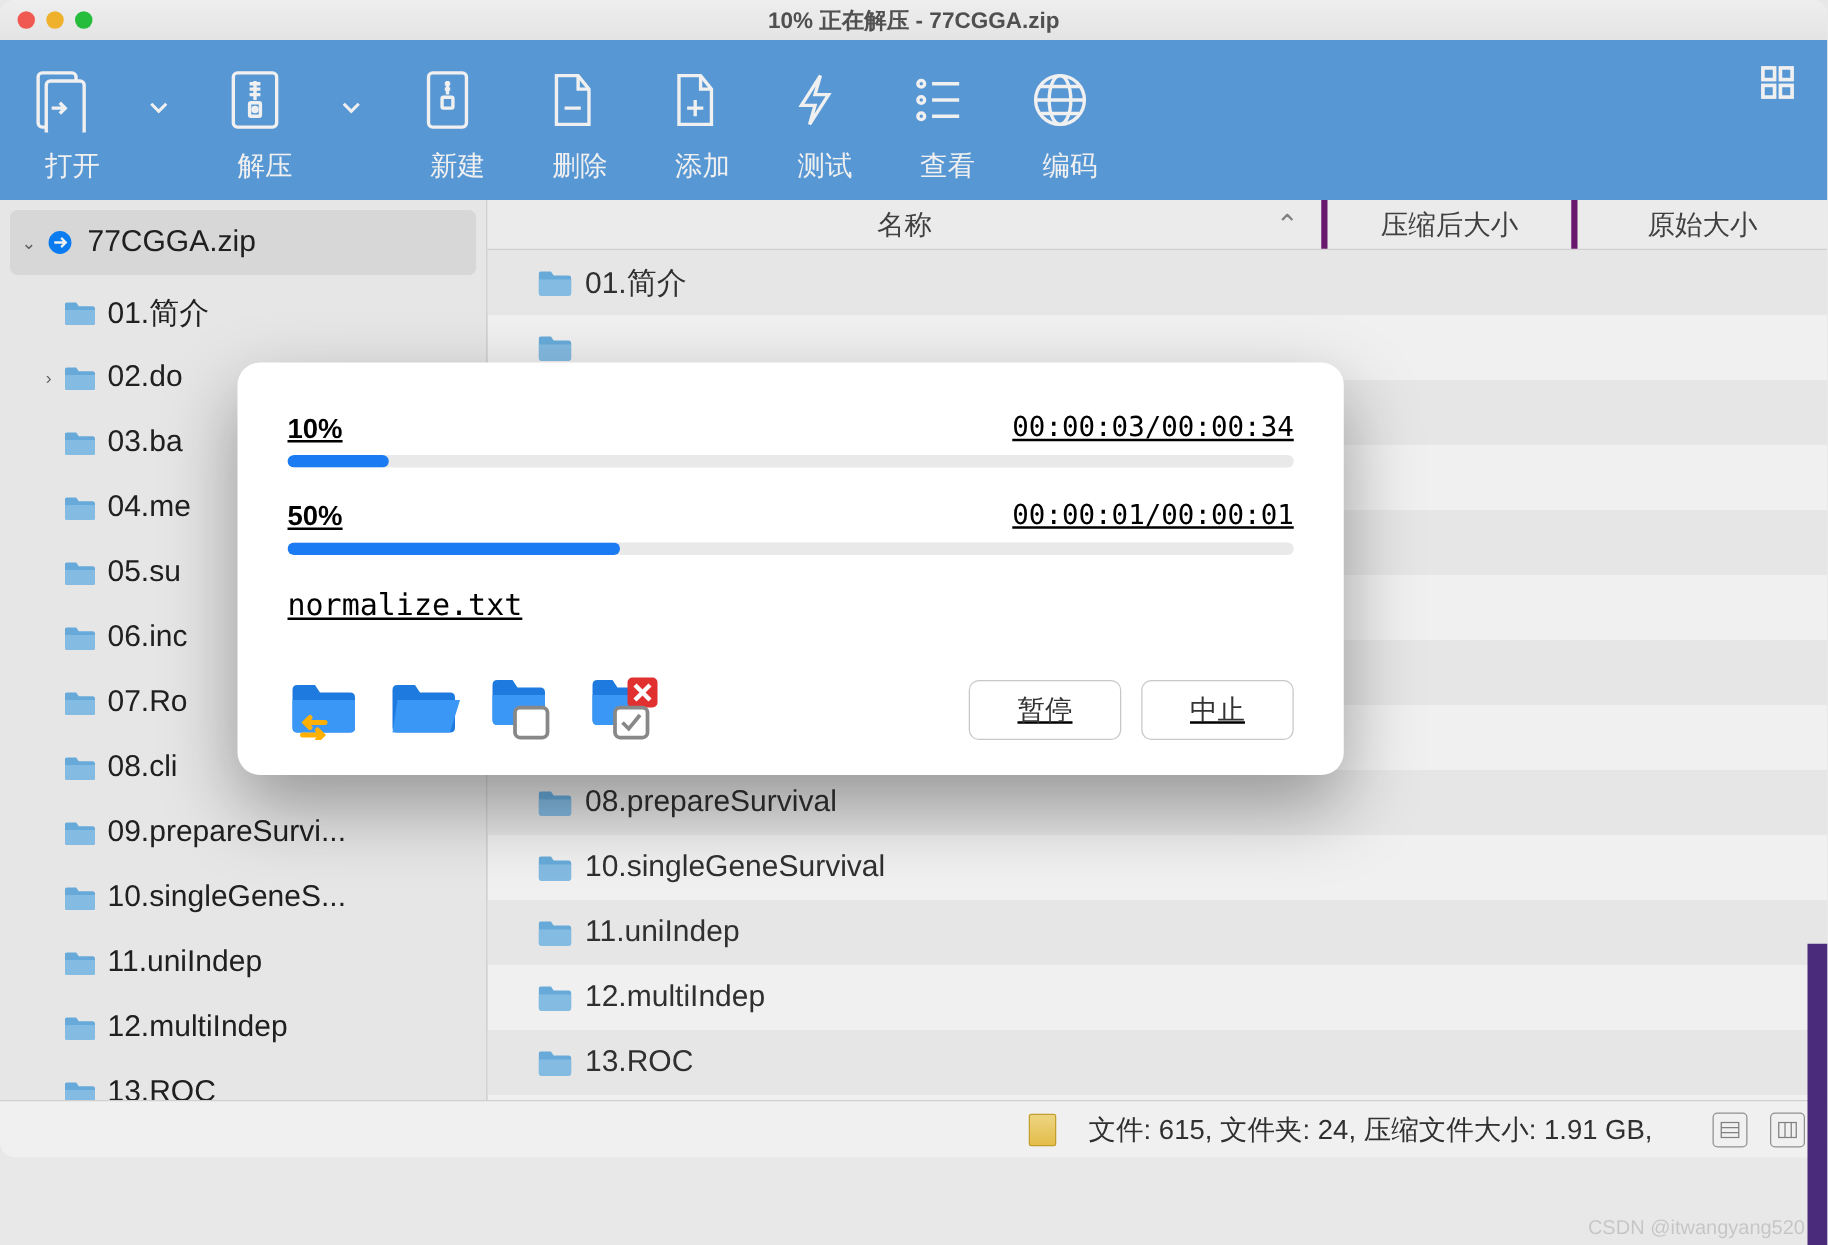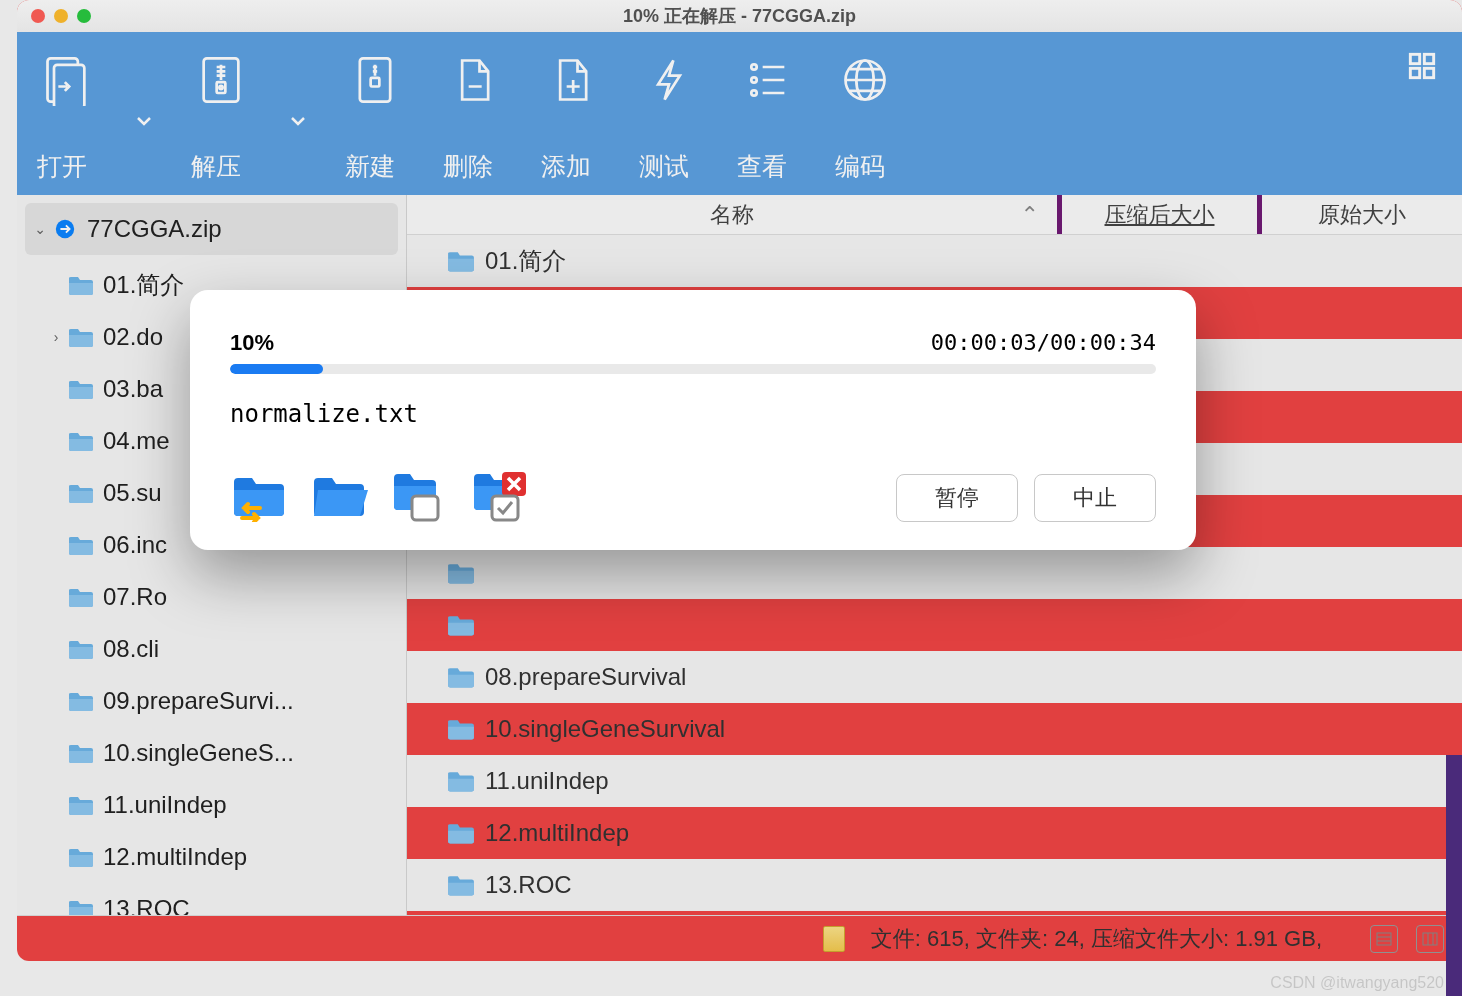--- a/index.html
+++ b/index.html
@@ -1,56 +1,56 @@
 <!DOCTYPE html>
 <html><head>
 <meta charset="utf-8">
 <style>
 *{margin:0;padding:0;box-sizing:border-box;font-family:-apple-system,BlinkMacSystemFont,"SF Pro Text","Helvetica Neue","PingFang SC","Microsoft YaHei",sans-serif;}
 body{background:#e8e8e8;width:1462px;height:996px;overflow:hidden;position:relative;}
-.window{background:#ef4444;border-radius:12px;overflow:hidden;filter:brightness(0.94);margin-left:17px;}
+.window{background:#ffffff;border-radius:12px;overflow:hidden;filter:brightness(0.94);}
 .titlebar{height:32px;display:flex;align-items:center;background:linear-gradient(#fdfdfd,#f3f3f3);position:relative;}
 .traffic{display:flex;gap:9px;padding-left:14px;}
 .dot{width:14px;height:14px;border-radius:50%;}
 .dot.r{background:#ff5f57;}
 .dot.y{background:#febc2e;}
 .dot.g{background:#28c840;}
 .titletxt{position:absolute;left:0;right:0;text-align:center;font-weight:600;color:#555;font-size:18px;pointer-events:none;}
 .toolbar{background:#5da1e2;display:flex;align-items:flex-end;padding:18px 20px 12px 20px;gap:38px;position:relative;}
-.tbtn{display:flex;flex-direction:column;align-items:flex-start;color:#fff;font-size:25px;cursor:pointer;gap:32px;}
+.tbtn{display:flex;flex-direction:column;align-items:flex-end;color:#fff;font-size:22px;cursor:pointer;}
 .tbtn .ic{width:60px;height:60px;display:flex;align-items:center;justify-content:center;margin-bottom:8px;}
 .tbtn .ic svg{width:52px;height:52px;stroke:#fff;stroke-width:2.5;fill:none;}
 .dropdown-caret{width:18px;display:flex;align-items:center;justify-content:center;height:60px;margin-bottom:32px;color:#fff;cursor:pointer;}
 .grid-ic{position:absolute;right:26px;top:20px;cursor:pointer;}
 .grid-ic svg{width:28px;height:28px;stroke:#fff;stroke-width:2.5;fill:none;}
 .content{display:flex;height:720px;}
 .sidebar{width:390px;background:#f5f5f5;border-right:1px solid #d6d6d6;overflow:hidden;padding-top:8px;}
 .tree-item{display:flex;align-items:center;height:52px;font-size:24px;color:#222;padding-left:12px;}
 .tree-item.root{background:#e5e5e5;border-radius:6px;margin:0 8px 4px 8px;padding-left:4px;}
 .tree-item .caret{width:22px;text-align:center;color:#666;font-size:14px;}
 .tree-item .ficon{width:28px;height:28px;margin-right:8px;display:flex;align-items:center;justify-content:center;}
 .tree-item.root .ficon svg{fill:#0b84ff;}
 .tree-item .ficon svg{width:26px;height:22px;}
 .tree-item.child{padding-left:50px;}
 .tree-item.expandable{padding-left:28px;}
 .main{flex:1;display:flex;flex-direction:column;}
 .colhead{display:flex;height:40px;border-bottom:1px solid #ddd;background:#fafafa;}
 .colhead .col{display:flex;align-items:center;justify-content:center;font-size:22px;color:#444;border-right:5px solid #701a75;cursor:pointer;}
 .col.name{flex:1;position:relative;}
 .col.name .sort{position:absolute;right:18px;color:#888;}
-.col.csize{width:200px;text-decoration:underline;}
+.col.csize{width:200px;}
 .col.osize{width:200px;border-right:none;}
 .filelist{flex:1;overflow:hidden;}
 .filerow{display:flex;align-items:center;height:52px;font-size:24px;color:#333;padding-left:40px;}
 .filerow:nth-child(odd){background:#f5f5f5;}
 .filerow .ficon{width:28px;height:28px;margin-right:10px;display:flex;align-items:center;}
 .statusbar{height:46px;display:flex;align-items:center;justify-content:flex-end;padding:0 18px;font-size:22px;color:#333;border-top:1px solid #ddd;gap:18px;}
 .statusbar .sic{width:28px;height:28px;border:1.5px solid #999;border-radius:4px;display:flex;align-items:center;justify-content:center;cursor:pointer;}
 .zipic{width:22px;height:26px;background:linear-gradient(#fbe28a,#f3c94f);border:1px solid #d0a830;border-radius:2px;margin-right:8px;}
-.dialog{position:absolute;left:190px;top:290px;width:1006px;background:#fff;border-radius:18px;box-shadow:0 25px 60px rgba(0,0,0,0.35);padding:40px 40px 28px 40px;z-index:100;filter:none;}
+.dialog{position:absolute;left:190px;top:290px;width:885px;background:#fff;border-radius:18px;box-shadow:0 25px 60px rgba(0,0,0,0.35);padding:40px 40px 28px 40px;z-index:100;filter:none;text-decoration:underline;}
 .overlay{position:fixed;inset:0;z-index:50;}
 .prow{margin-bottom:26px;}
 .plabels{display:flex;justify-content:space-between;font-size:22px;font-weight:600;margin-bottom:8px;}
 .plabels .time{font-family:ui-monospace,Menlo,monospace;font-weight:500;}
 .pbar{height:10px;background:#e9e9e9;border-radius:5px;overflow:hidden;}
 .pbar .fill{height:100%;background:#1a7bf2;border-radius:5px;}
 .curfile{font-family:ui-monospace,Menlo,monospace;font-size:24px;margin:12px 0 40px 0;}
 .dfoot{display:flex;align-items:flex-end;}
 .dicons{display:flex;gap:22px;align-items:flex-end;}
 .dic{width:58px;height:54px;cursor:pointer;position:relative;}
@@ -481,20 +481,29 @@
 <div class="dialog">
   <div class="prow">
     <div class="plabels">
       <span>10%</span>
       <span class="time">00:00:03/00:00:34</span>
     </div>
     <div class="pbar">
         <div class="fill" id="fill1" style="width: 10%;"></div>
       </div>
   </div>
+  <div class="prow">
+    <div class="plabels">
+      <span>50%</span>
+      <span class="time">00:00:01/00:00:01</span>
+    </div>
+    <div class="pbar">
+        <div class="fill" id="fill2" style="width: 33%;"></div>
+      </div>
+  </div>
   <div class="curfile">normalize.txt</div>
   <div class="dfoot">
     <div class="dicons">
       <div class="dic">
         <svg viewBox="0 0 58 54">
             <path d="M4 14 L4 44 Q4 48 8 48 L50 48 Q54 48 54 44 L54 20 Q54 16 50 16 L26 16 L22 10 L8 10 Q4 10 4 14" fill="#1f7ae0"></path>
             <path d="M4 22 L54 22 L54 44 Q54 48 50 48 L8 48 Q4 48 4 44 Z" fill="#3b97f5"></path>
             <path d="M12 50 L28 50 M24 46 L28 50 L24 54 M30 40 L14 40 M18 36 L14 40 L18 44" stroke="#ffb000" stroke-width="4" fill="none" stroke-linecap="round"></path>
           </svg>
       </div>

